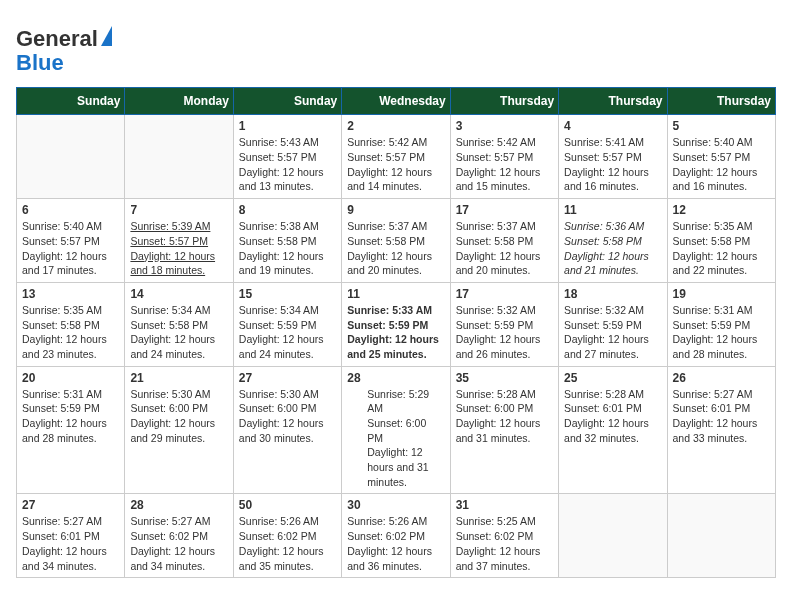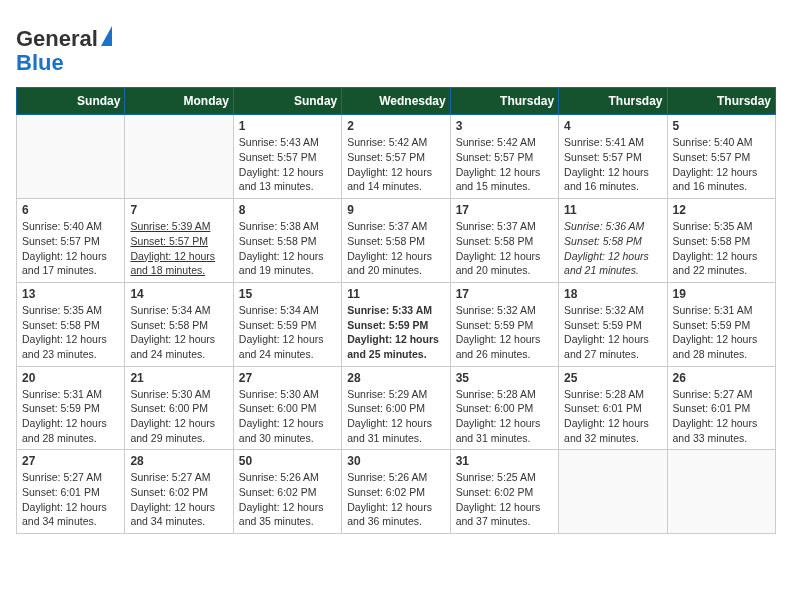--- a/index.html
+++ b/index.html
@@ -241,21 +241,21 @@
 Daylight: 12 hours and 29 minutes.</div>
         </td>
         <td>
           <span class="day-num">27</span>
           <div class="day-info" style="white-space: pre-line;">Sunrise: 5:30 AM
 Sunset: 6:00 PM
 Daylight: 12 hours and 30 minutes.</div>
         </td>
         <td>
           <span class="day-num">28</span>
-          <div class="day-info" style="white-space: pre-line;">Sunrise: 5:29 AM
+          <div class="day-info" style="white-space: pre-line; margin-left: 20px;">Sunrise: 5:29 AM
 Sunset: 6:00 PM
 Daylight: 12 hours and 31 minutes.</div>
         </td>
         <td>
           <span class="day-num">35</span>
           <div class="day-info" style="white-space: pre-line;">Sunrise: 5:28 AM
 Sunset: 6:00 PM
 Daylight: 12 hours and 31 minutes.</div>
         </td>
         <td>

